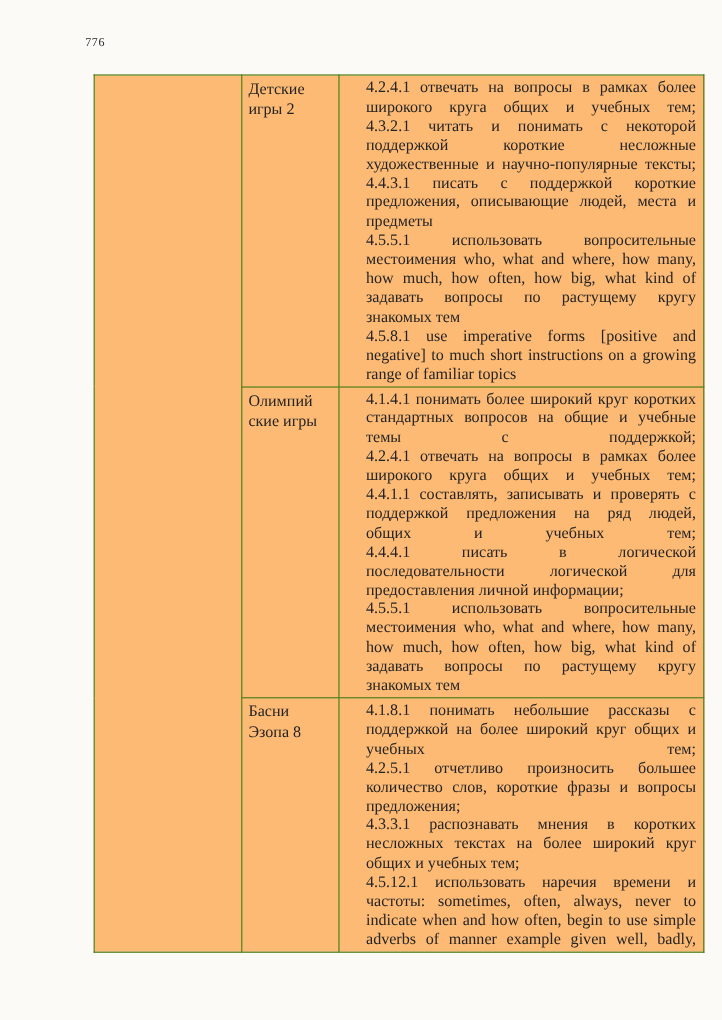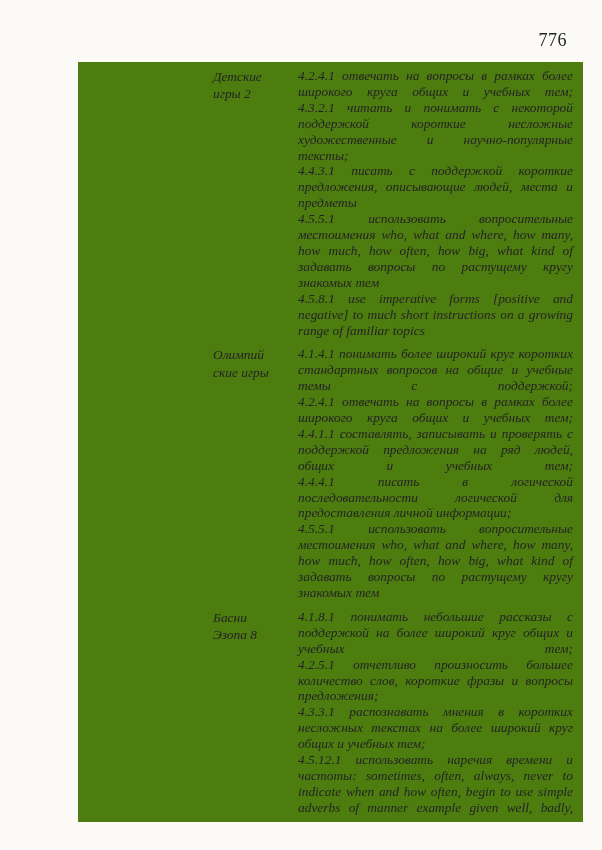--- a/index.html
+++ b/index.html
@@ -11,52 +11,51 @@
     height: 850px;
     position: relative;
     background: #fbfaf7;
     font-family: "Liberation Serif", serif;
     color: #242424;
     overflow: hidden;
   }
   .page-number {
     position: absolute;
     top: 30px;
-    left: 84px;
+    left: 71px;
     width: 483px;
-    text-align: right;
-    font-size: 18px;
+    text-align: left;
+    font-size: 10px;
     letter-spacing: 0.5px;
   }
   table.doc-table {
     position: absolute;
     top: 62px;
     left: 78px;
     width: 483px;
     border-collapse: collapse;
     table-layout: fixed;
   }
   td {
-    border: 4px solid #4d7c0f;
+    border: 1px solid #4d7c0f;
     vertical-align: top;
-    background: #4d7c0f;
-    font-style: italic;
+    background: #fdba74;
   }
   td.c1 { width: 120px; }
   td.c2 {
     width: 72px;
     font-size: 13.4px;
     line-height: 17.4px;
     padding: 2px 3px 2px 5px;
   }
   td.c3 {
     width: 275px;
     font-size: 13.4px;
     line-height: 15.9px;
-    padding: 2px 6px 2px 6px;
+    padding: 2px 6px 2px 22px;
   }
   .ln {
     text-align: left;
     white-space: normal;
   }
   .ln.s {
     text-align: justify;
     text-align-last: justify;
   }
 </style>

